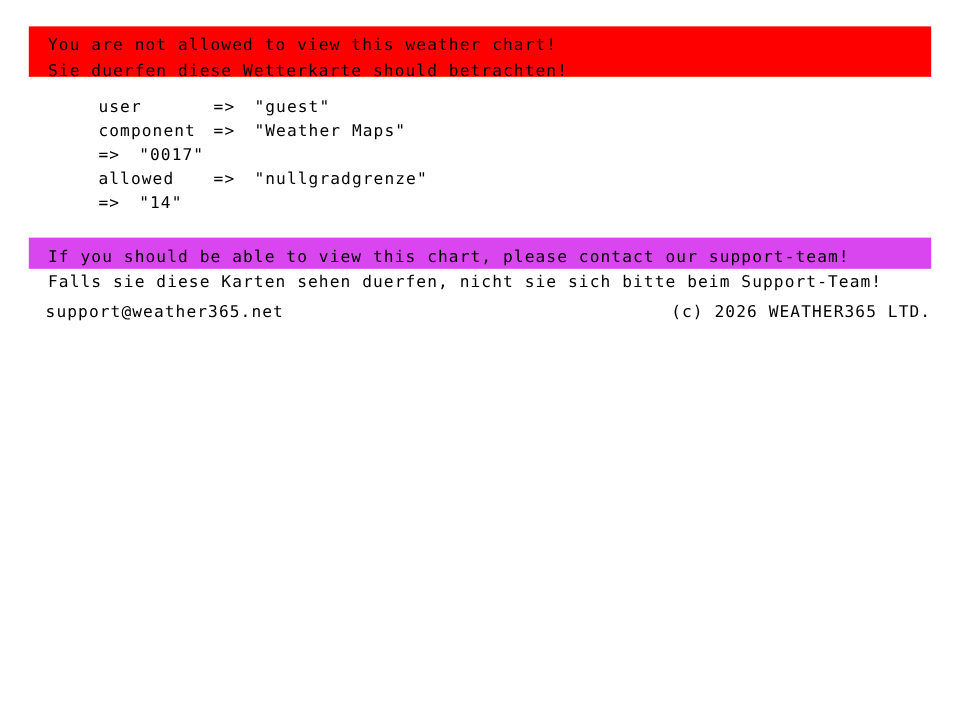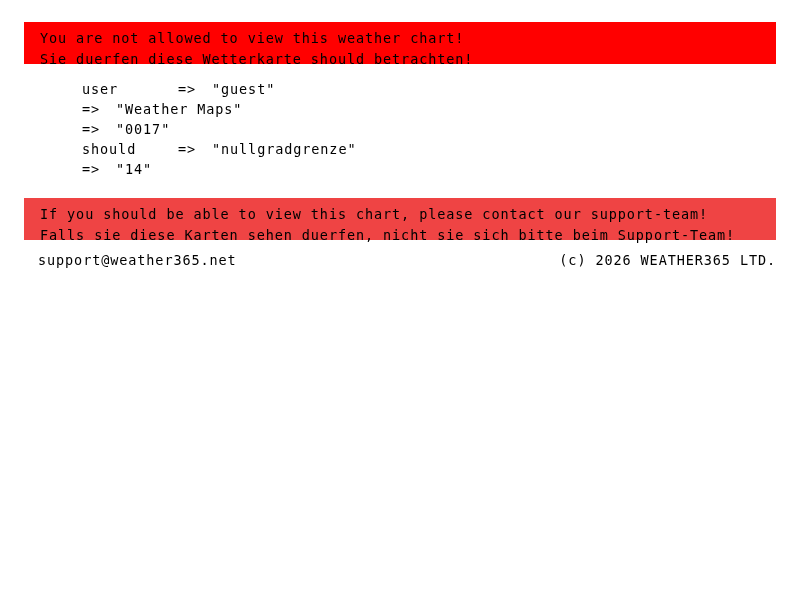--- a/index.html
+++ b/index.html
@@ -27,22 +27,22 @@
     padding: 6px 0 6px 0;
     box-sizing: border-box;
   }
   .banner-error {
     top: 22px;
     background: #ff0000;
     height: 42px;
   }
   .banner-info {
     top: 198px;
-    background: #ef4444;
-    height: 42px;
+    background: #d946ef;
+    height: 26px;
   }
   .banner-line {
     font-family: "DejaVu Sans Mono", monospace;
     font-size: 13.5px;
     letter-spacing: 0.9px;
     line-height: 21px;
     padding-left: 16px;
     white-space: pre;
   }
   .params {
@@ -96,29 +96,30 @@
     <div class="banner-line">Sie duerfen diese Wetterkarte should betrachten!</div>
   </div>
 
   <div class="params">
     <div class="param-row">
       <span class="param-key">user</span>
       <span class="param-arrow">=&gt;</span>
       <span class="param-val">"guest"</span>
     </div>
     <div class="param-row">
+      <span class="param-key">component</span>
       <span class="param-arrow">=&gt;</span>
       <span class="param-val">"Weather Maps"</span>
     </div>
     <div class="param-row">
       <span class="param-arrow">=&gt;</span>
       <span class="param-val">"0017"</span>
     </div>
     <div class="param-row">
-      <span class="param-key">should</span>
+      <span class="param-key">allowed</span>
       <span class="param-arrow">=&gt;</span>
       <span class="param-val">"nullgradgrenze"</span>
     </div>
     <div class="param-row">
       <span class="param-arrow">=&gt;</span>
       <span class="param-val">"14"</span>
     </div>
   </div>
 
   <div class="banner banner-info">

